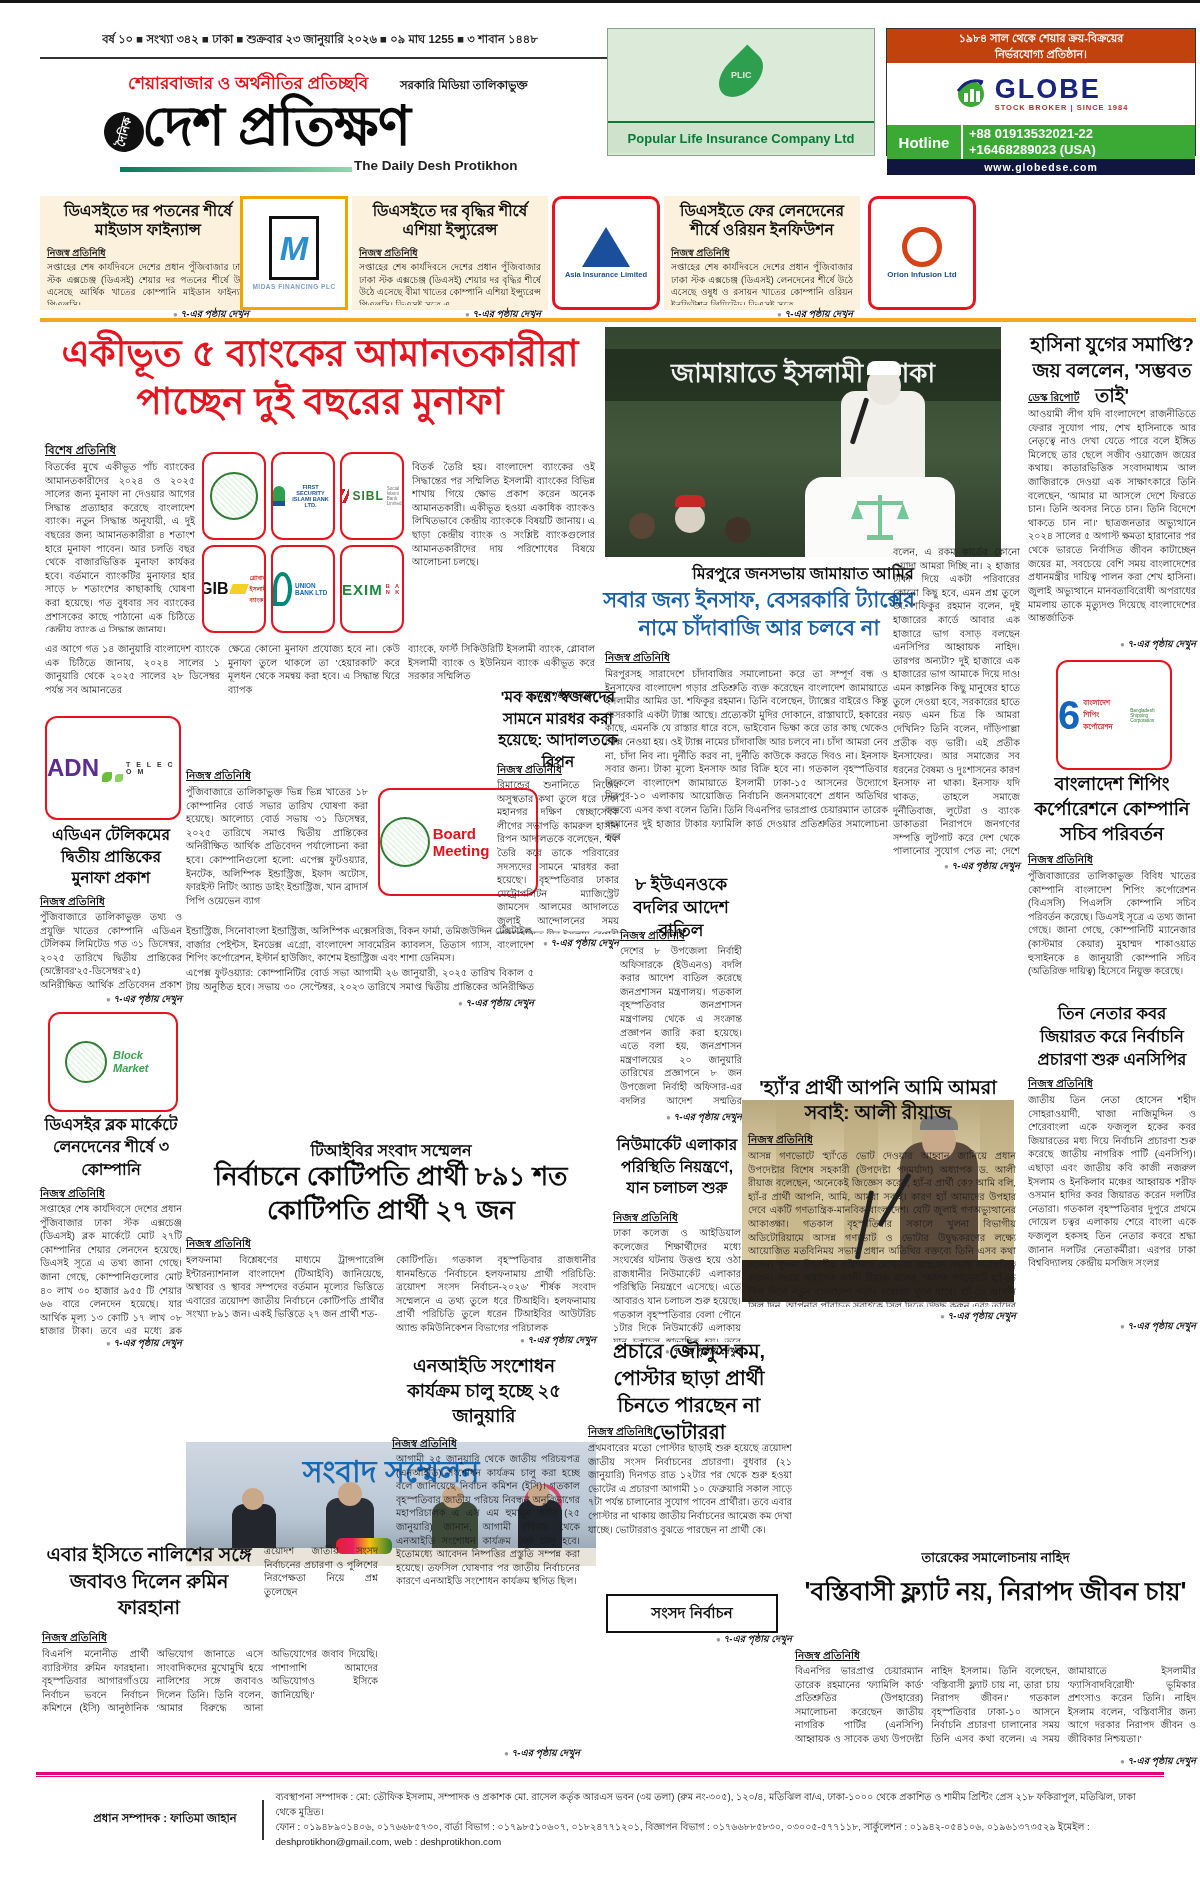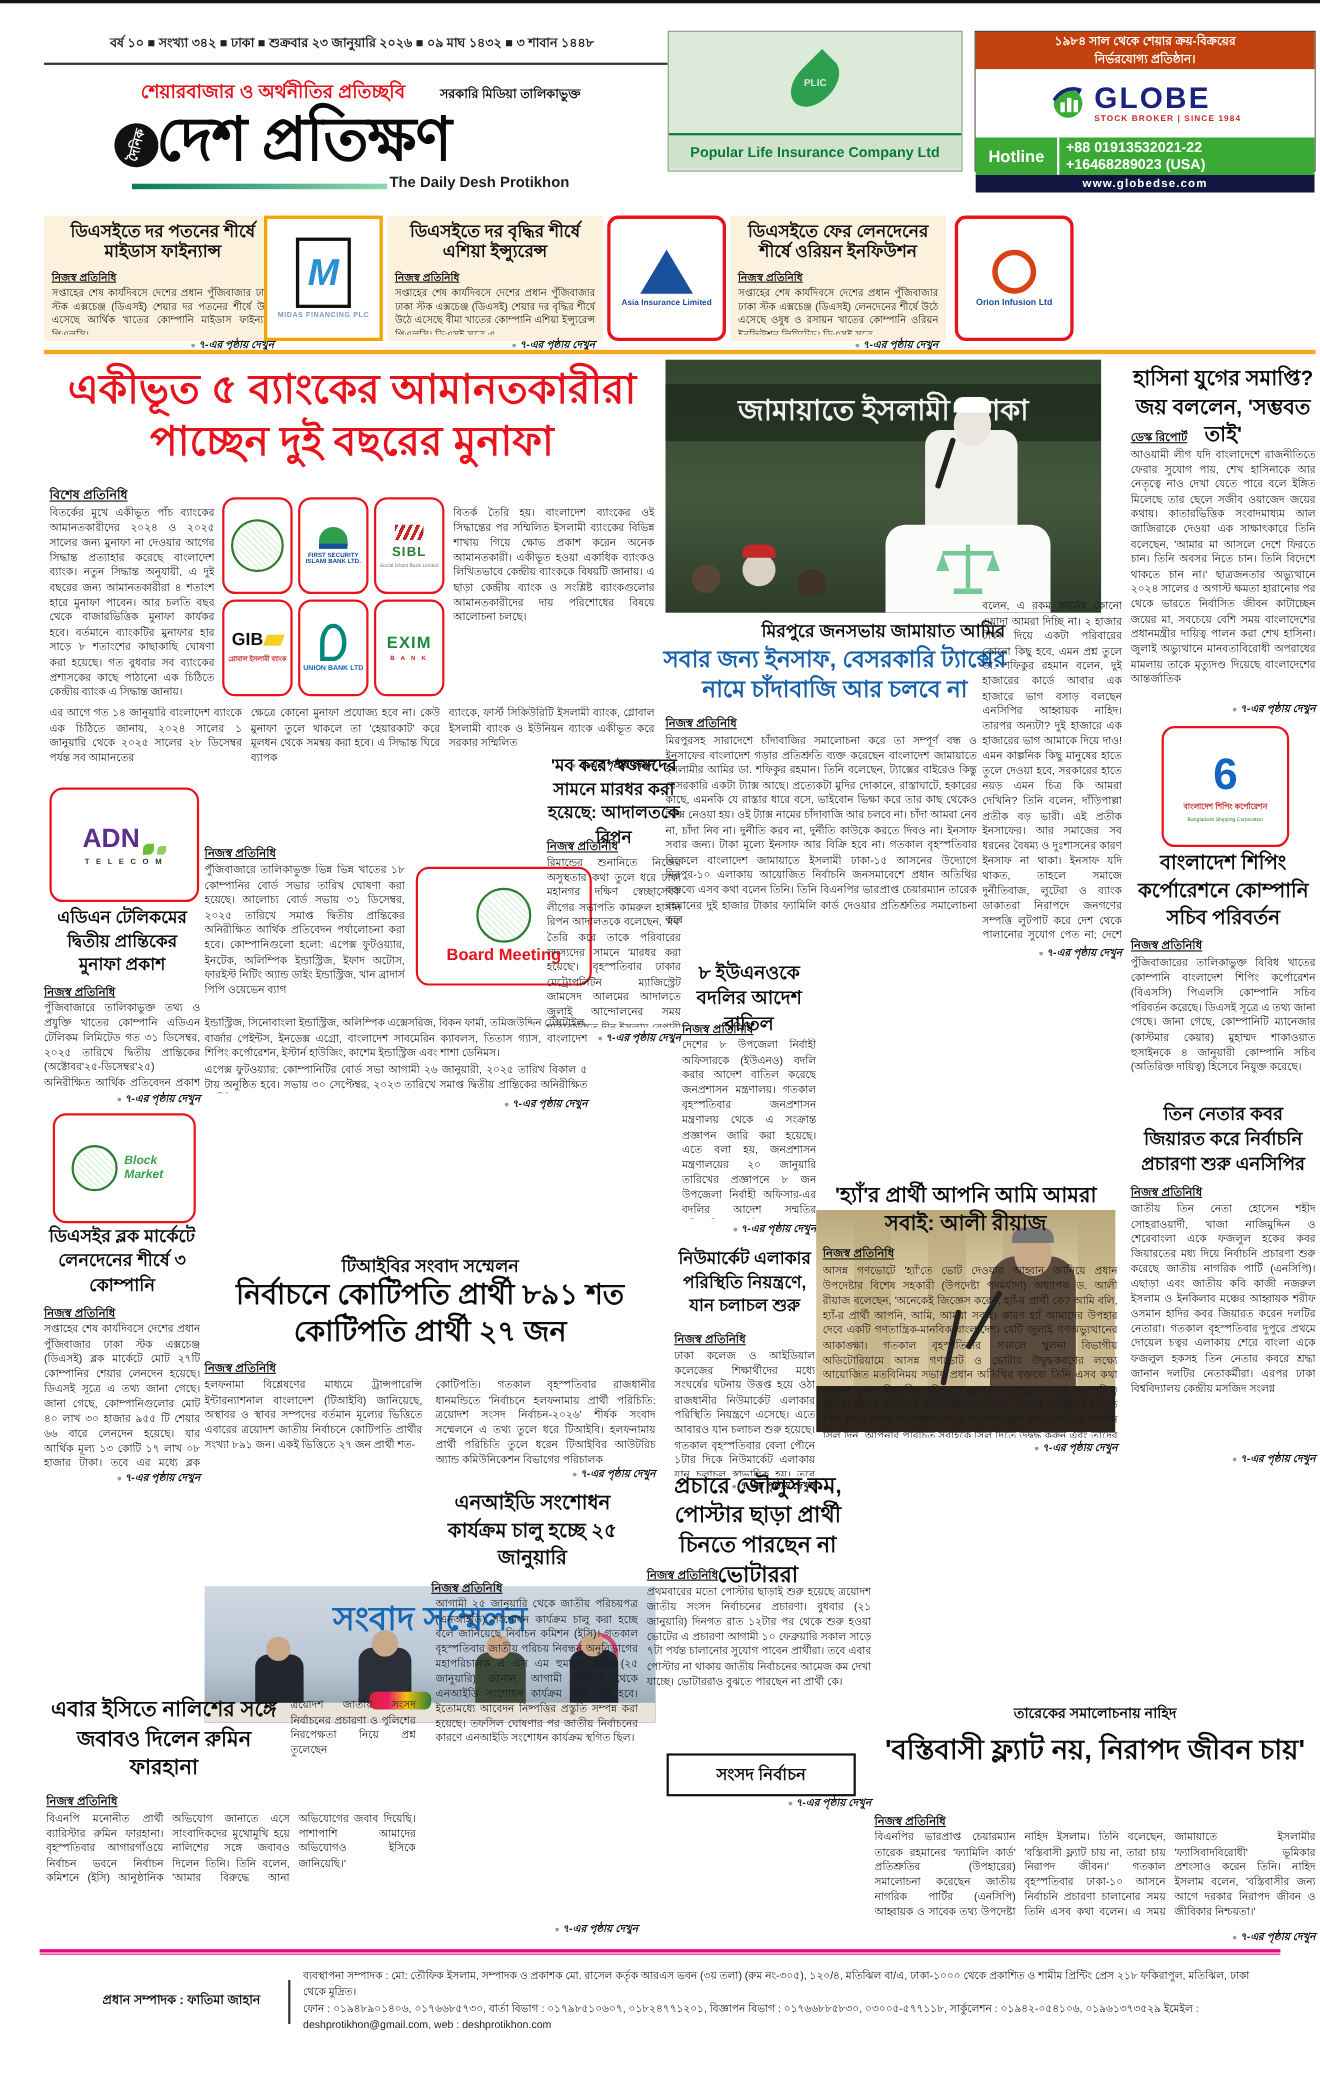--- a/index.html
+++ b/index.html
@@ -7,40 +7,40 @@
         font-family:"Liberation Sans","DejaVu Sans",sans-serif;color:#111;overflow:hidden;}
   .ab{position:absolute;}
   .ctr{text-align:center;}
   .hl{font-weight:800;color:#0d0d0d;}
   .red{color:#e8131c;}
   .blue{color:#1760ab;}
   .byl{font-weight:bold;font-size:10.5px;text-decoration:underline;color:#111;}
   .bd{font-size:9.6px;line-height:1.42;text-align:justify;color:#1c1c1c;overflow:hidden;}
   .pr{display:block;font-weight:bold;font-style:italic;font-size:9.5px;text-align:right;color:#111;margin-top:2px;}
   .pr::before{content:"● ";color:#9a9a9a;font-style:normal;font-size:8px;}
-  .card{border:2.5px solid #e8131c;border-radius:12px;background:#fff;display:flex;flex-direction:column;
+  .card{border:2.5px solid #e8131c;border-radius:12px;background:#fff;display:flex;flex-direction:row;
         align-items:center;justify-content:center;gap:3px;overflow:hidden;}
   .brief{background:#fcf1dc;padding:5px 7px;box-sizing:border-box;}
   .brief h3{margin:0 0 2px 0;font-size:15.5px;line-height:1.25;text-align:center;font-weight:800;}
   .logoBox{border:3px solid #f0a500;background:#fff;display:flex;flex-direction:column;align-items:center;justify-content:center;gap:3px;box-sizing:border-box;}
   .photo{overflow:hidden;position:relative;}
   .cap{font-weight:bold;font-size:16px;text-align:center;color:#0d0d0d;}
   .seal{border:2.5px solid #2e7d32;border-radius:50%;background:
         repeating-linear-gradient(45deg,#e8f5e9 0 2px,#ffffff 2px 4px);}
   .head{background:#caa88a;border-radius:50%;}
   .mic{position:absolute;width:5px;background:#222;border-radius:2px;}
 </style>
 </head>
 <body>
 
 <div class="page">
 
   <div class="ab" style="left:0;top:0;width:1200px;height:3px;background:#151515;"></div>
 
-  <div class="ab ctr" style="left:90px;top:31px;width:460px;font-size:11.5px;font-weight:bold;color:#222;">বর্ষ ১০ ■ সংখ্যা ৩৪২ ■ ঢাকা ■ শুক্রবার ২৩ জানুয়ারি ২০২৬ ■ ০৯ মাঘ ১৪৩২ ■ ৩ শাবান ১৪৪৮</div>
+  <div class="ab ctr" style="left:90px;top:31px;width:460px;font-size:11.5px;font-weight:bold;color:#222;">বর্ষ ১০ ■ সংখ্যা ৩৪২ ■ ঢাকা ■ শুক্রবার ২৩ জানুয়ারি ২০২৬ ■ ০৯ মাঘ 1255 ■ ৩ শাবান ১৪৪৮</div>
   <div class="ab" style="left:40px;top:57px;width:705px;height:2px;background:#333;"></div>
 
   <div class="ab" style="left:128px;top:70px;font-size:17px;font-weight:800;color:#e8131c;">শেয়ারবাজার ও অর্থনীতির প্রতিচ্ছবি</div>
   <div class="ab" style="left:400px;top:77px;font-size:11.5px;font-weight:800;color:#111;">সরকারি মিডিয়া তালিকাভুক্ত</div>
   <div class="ab" style="left:104px;top:112px;width:40px;font-size:12px;font-weight:bold;color:#fff;background:#111;border-radius:50%;
               height:40px;line-height:40px;text-align:center;transform:rotate(-75deg);">দৈনিক</div>
   <div class="ab" style="left:142px;top:84px;width:420px;font-size:55px;font-weight:900;letter-spacing:-1px;color:#0a0a0a;">দেশ প্রতিক্ষণ</div>
   <div class="ab" style="left:120px;top:167px;width:232px;height:5px;background:linear-gradient(90deg,#0a7a5a,#8fd8b0);"></div>
   <div class="ab" style="left:354px;top:158px;font-size:13.5px;font-weight:bold;color:#222;">The Daily Desh Protikhon</div>
 

